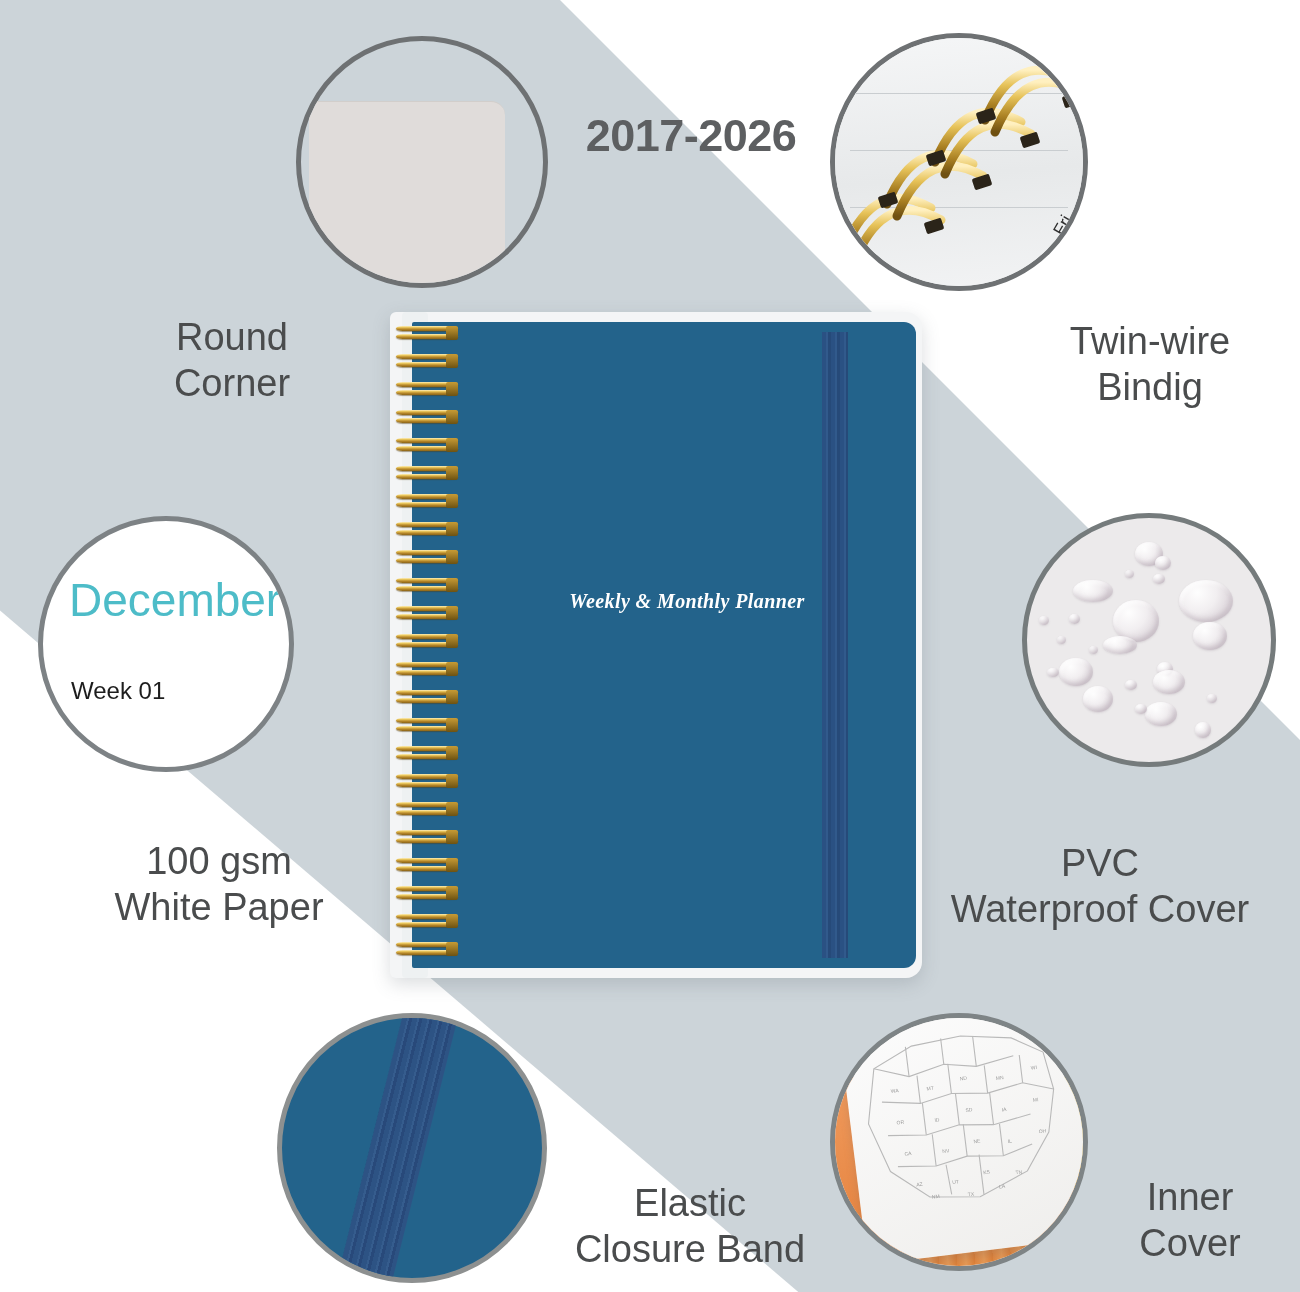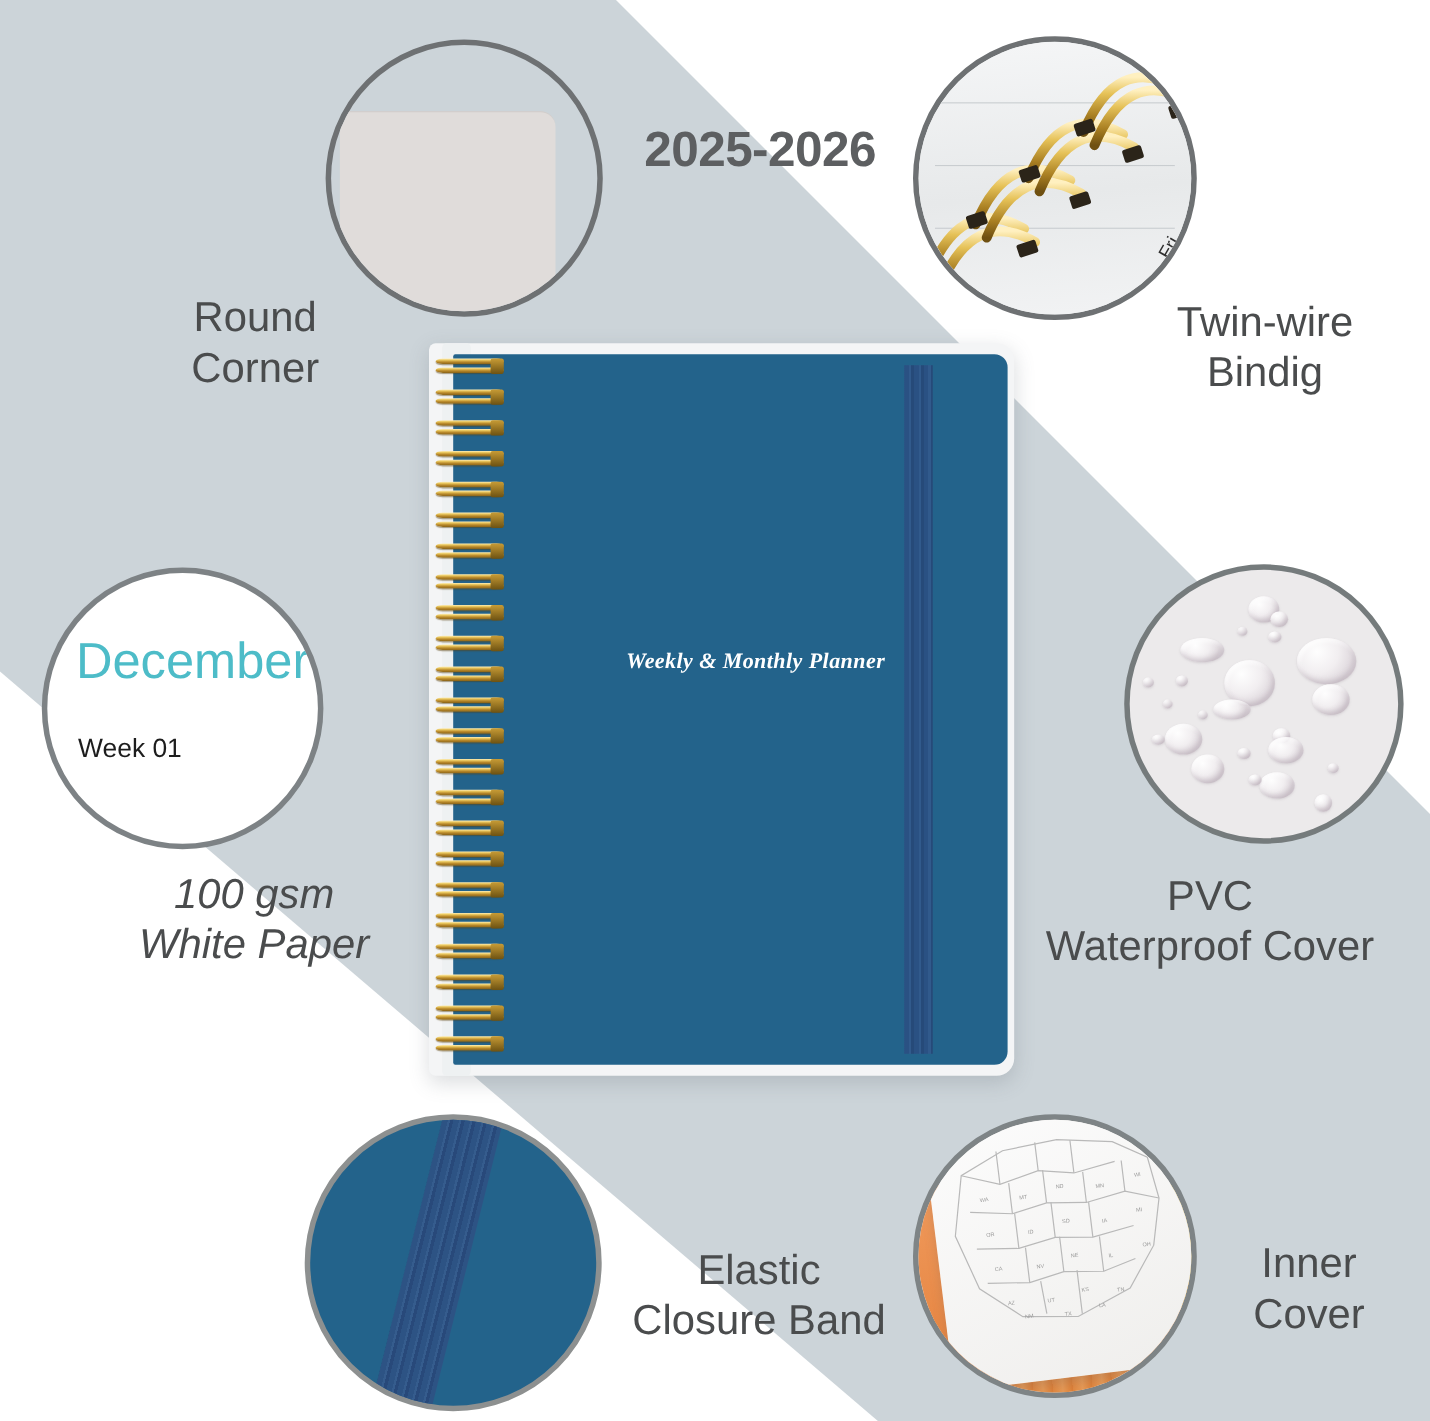--- a/index.html
+++ b/index.html
@@ -87,21 +87,21 @@
     transform: rotate(-60deg); transform-origin: right bottom;
   }
 
   
   #c-paper { left: 38px; top: 516px; width: 256px; height: 256px; background: #ffffff; border-color: #7d8285; }
   #c-paper .month {
     position: absolute; left: 26px; top: 52px;
     font-size: 46px; color: #4dbcc8; white-space: nowrap;
   }
   #c-paper .week {
-    position: absolute; left: 28px; top: 146px;
+    position: absolute; left: 28px; top: 156px;
     font-size: 24px; color: #1d1d1d;
   }
 
   
   #c-pvc { left: 1022px; top: 513px; width: 254px; height: 254px; background: #eceaeb; border-color: #757b7c; }
   #c-pvc .drop {
     position: absolute;
     border-radius: 50%;
     background:
       radial-gradient(circle at 34% 30%, rgba(255,255,255,0.95) 0%, rgba(246,242,245,0.55) 42%, rgba(205,193,203,0.45) 72%, rgba(235,231,235,0.85) 100%);
@@ -157,20 +157,21 @@
   }
 
   
   .caption {
     position: absolute;
     color: #4a4c4d;
     font-size: 38px;
     line-height: 1.22;
     text-align: center;
     white-space: pre-line;
+    margin-top: 48px;
   }
 
   
   #book {
     position: absolute;
     left: 390px; top: 312px;
     width: 532px; height: 666px;
   }
   #book .shadowpad {
     position: absolute; inset: 0;
@@ -242,21 +243,21 @@
 </style>
 </head>
 <body>
 
 <div id="stage">
 
   <div class="wedge wedge-tr"></div>
   <div class="wedge wedge-bl"></div>
 
   <div class="header-title">
-    <span class="l1">2025-2026</span>
+    <span class="l1">2017-2026</span>
   </div>
 
   <div class="circle" id="c-round">
     <div class="page"></div>
   </div>
   <div class="caption" style="left:96px; top:266px; width:272px;">Round
 Corner</div>
 
   <div class="circle" id="c-wire">
     <div class="paper-bg"></div>
@@ -298,21 +299,21 @@
     <div class="fri">Fri</div>
     <div class="fri-num">27</div>
   </div>
   <div class="caption" style="left:1000px; top:270px; width:300px;">Twin-wire
 Bindig</div>
 
   <div class="circle" id="c-paper">
     <div class="month">December</div>
     <div class="week">Week 01</div>
   </div>
-  <div class="caption" style="left:76px; top:790px; width:310px;font-style:italic;">100 gsm
+  <div class="caption" style="left:64px; top:790px; width:310px;">100 gsm
 White Paper</div>
 
   <div class="circle" id="c-pvc">
     <div class="drop" style="left:108px; top:24px; width:28px; height:24px;"></div>
     <div class="drop" style="left:128px; top:38px; width:16px; height:14px;"></div>
     <div class="drop" style="left:98px; top:52px; width:9px; height:8px;"></div>
     <div class="drop" style="left:46px; top:62px; width:40px; height:22px;"></div>
     <div class="drop" style="left:152px; top:62px; width:54px; height:42px;"></div>
     <div class="drop" style="left:86px; top:82px; width:46px; height:42px;"></div>
     <div class="drop" style="left:126px; top:56px; width:12px; height:10px;"></div>

